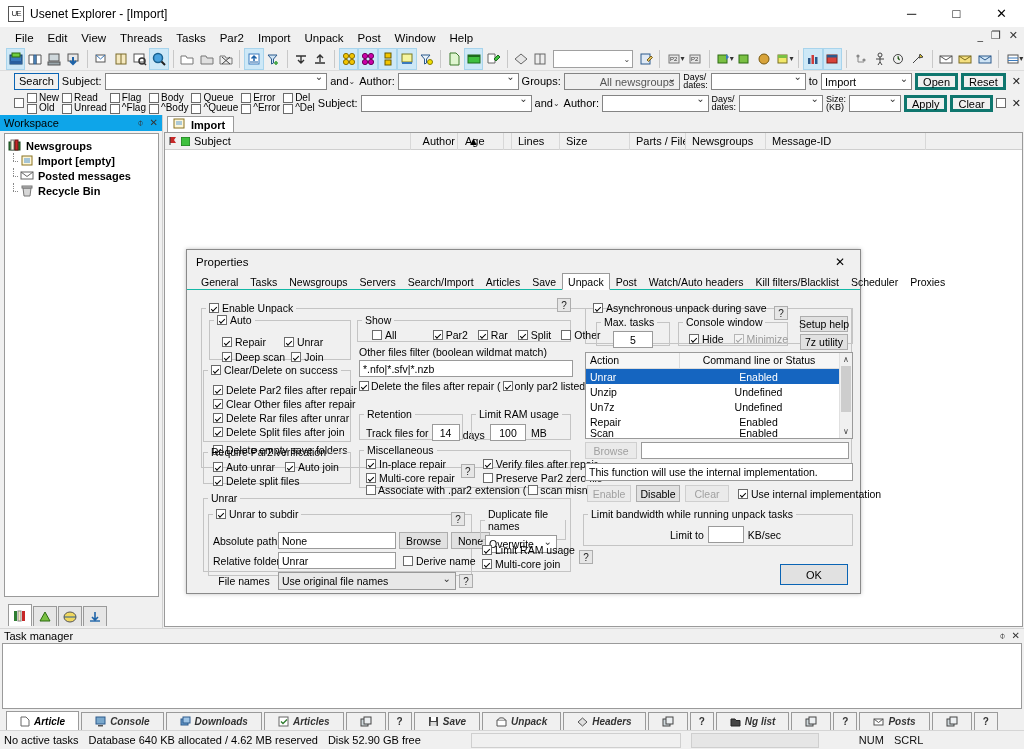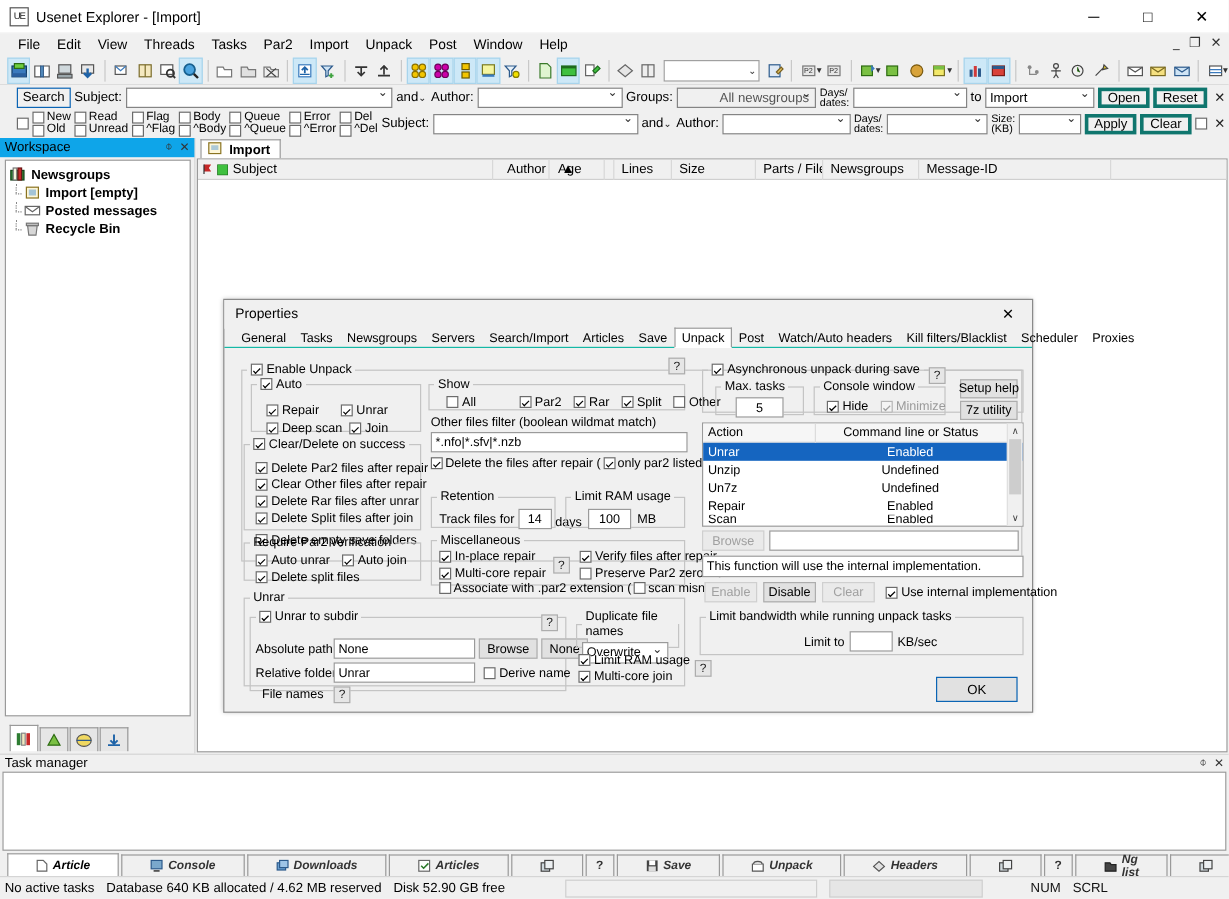--- a/index.html
+++ b/index.html
@@ -76,21 +76,21 @@
   .listwrap { flex:1; background:#fff; border:1px solid #9a9a9a; margin:0 1px 1px 1px; display:flex; flex-direction:column;}
   .colhdr { height:17px; background:#f0f0f0; border-bottom:1px solid #cfcfcf; display:flex; align-items:center; font-size:11px;}
   .col { padding:0 6px; border-right:1px solid #d8d8d8; height:17px; line-height:17px; white-space:nowrap; overflow:hidden;}
 
   
   .taskmgr { height:102px; background:#f0f0f0; display:flex; flex-direction:column; }
   .tmhdr { height:15px; display:flex; align-items:center; padding:0 4px; font-size:11px; border-top:1px solid #d5d5d5;}
   .tmhdr .sp { margin-left:auto; display:flex; gap:6px; font-size:10px; color:#333; }
   .tmbody { flex:1; background:#fff; border:1px solid #9a9a9a; margin:0 2px; }
   .tmtabs { height:21px; display:flex; align-items:flex-end; padding-left:6px; gap:2px; }
-  .tmtab { display:flex; align-items:center; gap:4px; height:18px; padding:0 23px; background:#f0f0f0;
+  .tmtab { display:flex; align-items:center; gap:4px; height:18px; padding:0 13px; background:#f0f0f0;
      border:1px solid #9a9a9a; border-bottom:none; font-size:10px; font-style:italic; font-weight:bold; color:#333;}
   .tmtab.act { background:#fff; height:19px; color:#000; }
   .tmtab.q { padding:0 8px; font-style:normal; }
   .statusbar { height:19px; background:#f0f0f0; display:flex; align-items:center; font-size:11px;
      border-top:1px solid #d5d5d5; padding-left:4px; gap:10px;}
   .stpane { height:15px; border:1px solid #cfcfcf; background:#f0f0f0; }
   .stind { font-size:11px; color:#111; }
 
   
   .dlg { position:absolute; left:186px; top:201px; width:675px; height:345px;
@@ -1032,20 +1032,21 @@
           <div class="row" style="position:absolute;left:4px;top:32px;gap:3px">
             <span class="txt" style="width:62px">Relative folder</span>
             <span class="ibox" style="width:118px">Unrar</span>
             <span class="cblabel" style="margin-left:4px">
                 <span class="cb"></span>
                 <span>Derive name</span>
               </span>
           </div>
           <div class="row" style="position:absolute;left:4px;top:52px;gap:3px">
             <span class="txt" style="width:62px;text-align:center">File names</span>
+            <span class="sel gray" style="width:178px">Use original file names</span>
             <span class="qbtn">?</span>
           </div>
         </fieldset>
 
         <fieldset class="gb" style="left:276px; top:4px; width:86px; height:32px;">
           <legend>Duplicate file names</legend>
           <span class="sel" style="position:absolute;left:4px;top:3px;width:72px">Overwrite</span>
         </fieldset>
         <div style="position:absolute;left:278px;top:40px;display:flex;align-items:center;gap:4px">
           <div style="display:flex;flex-direction:column;gap:2px">

